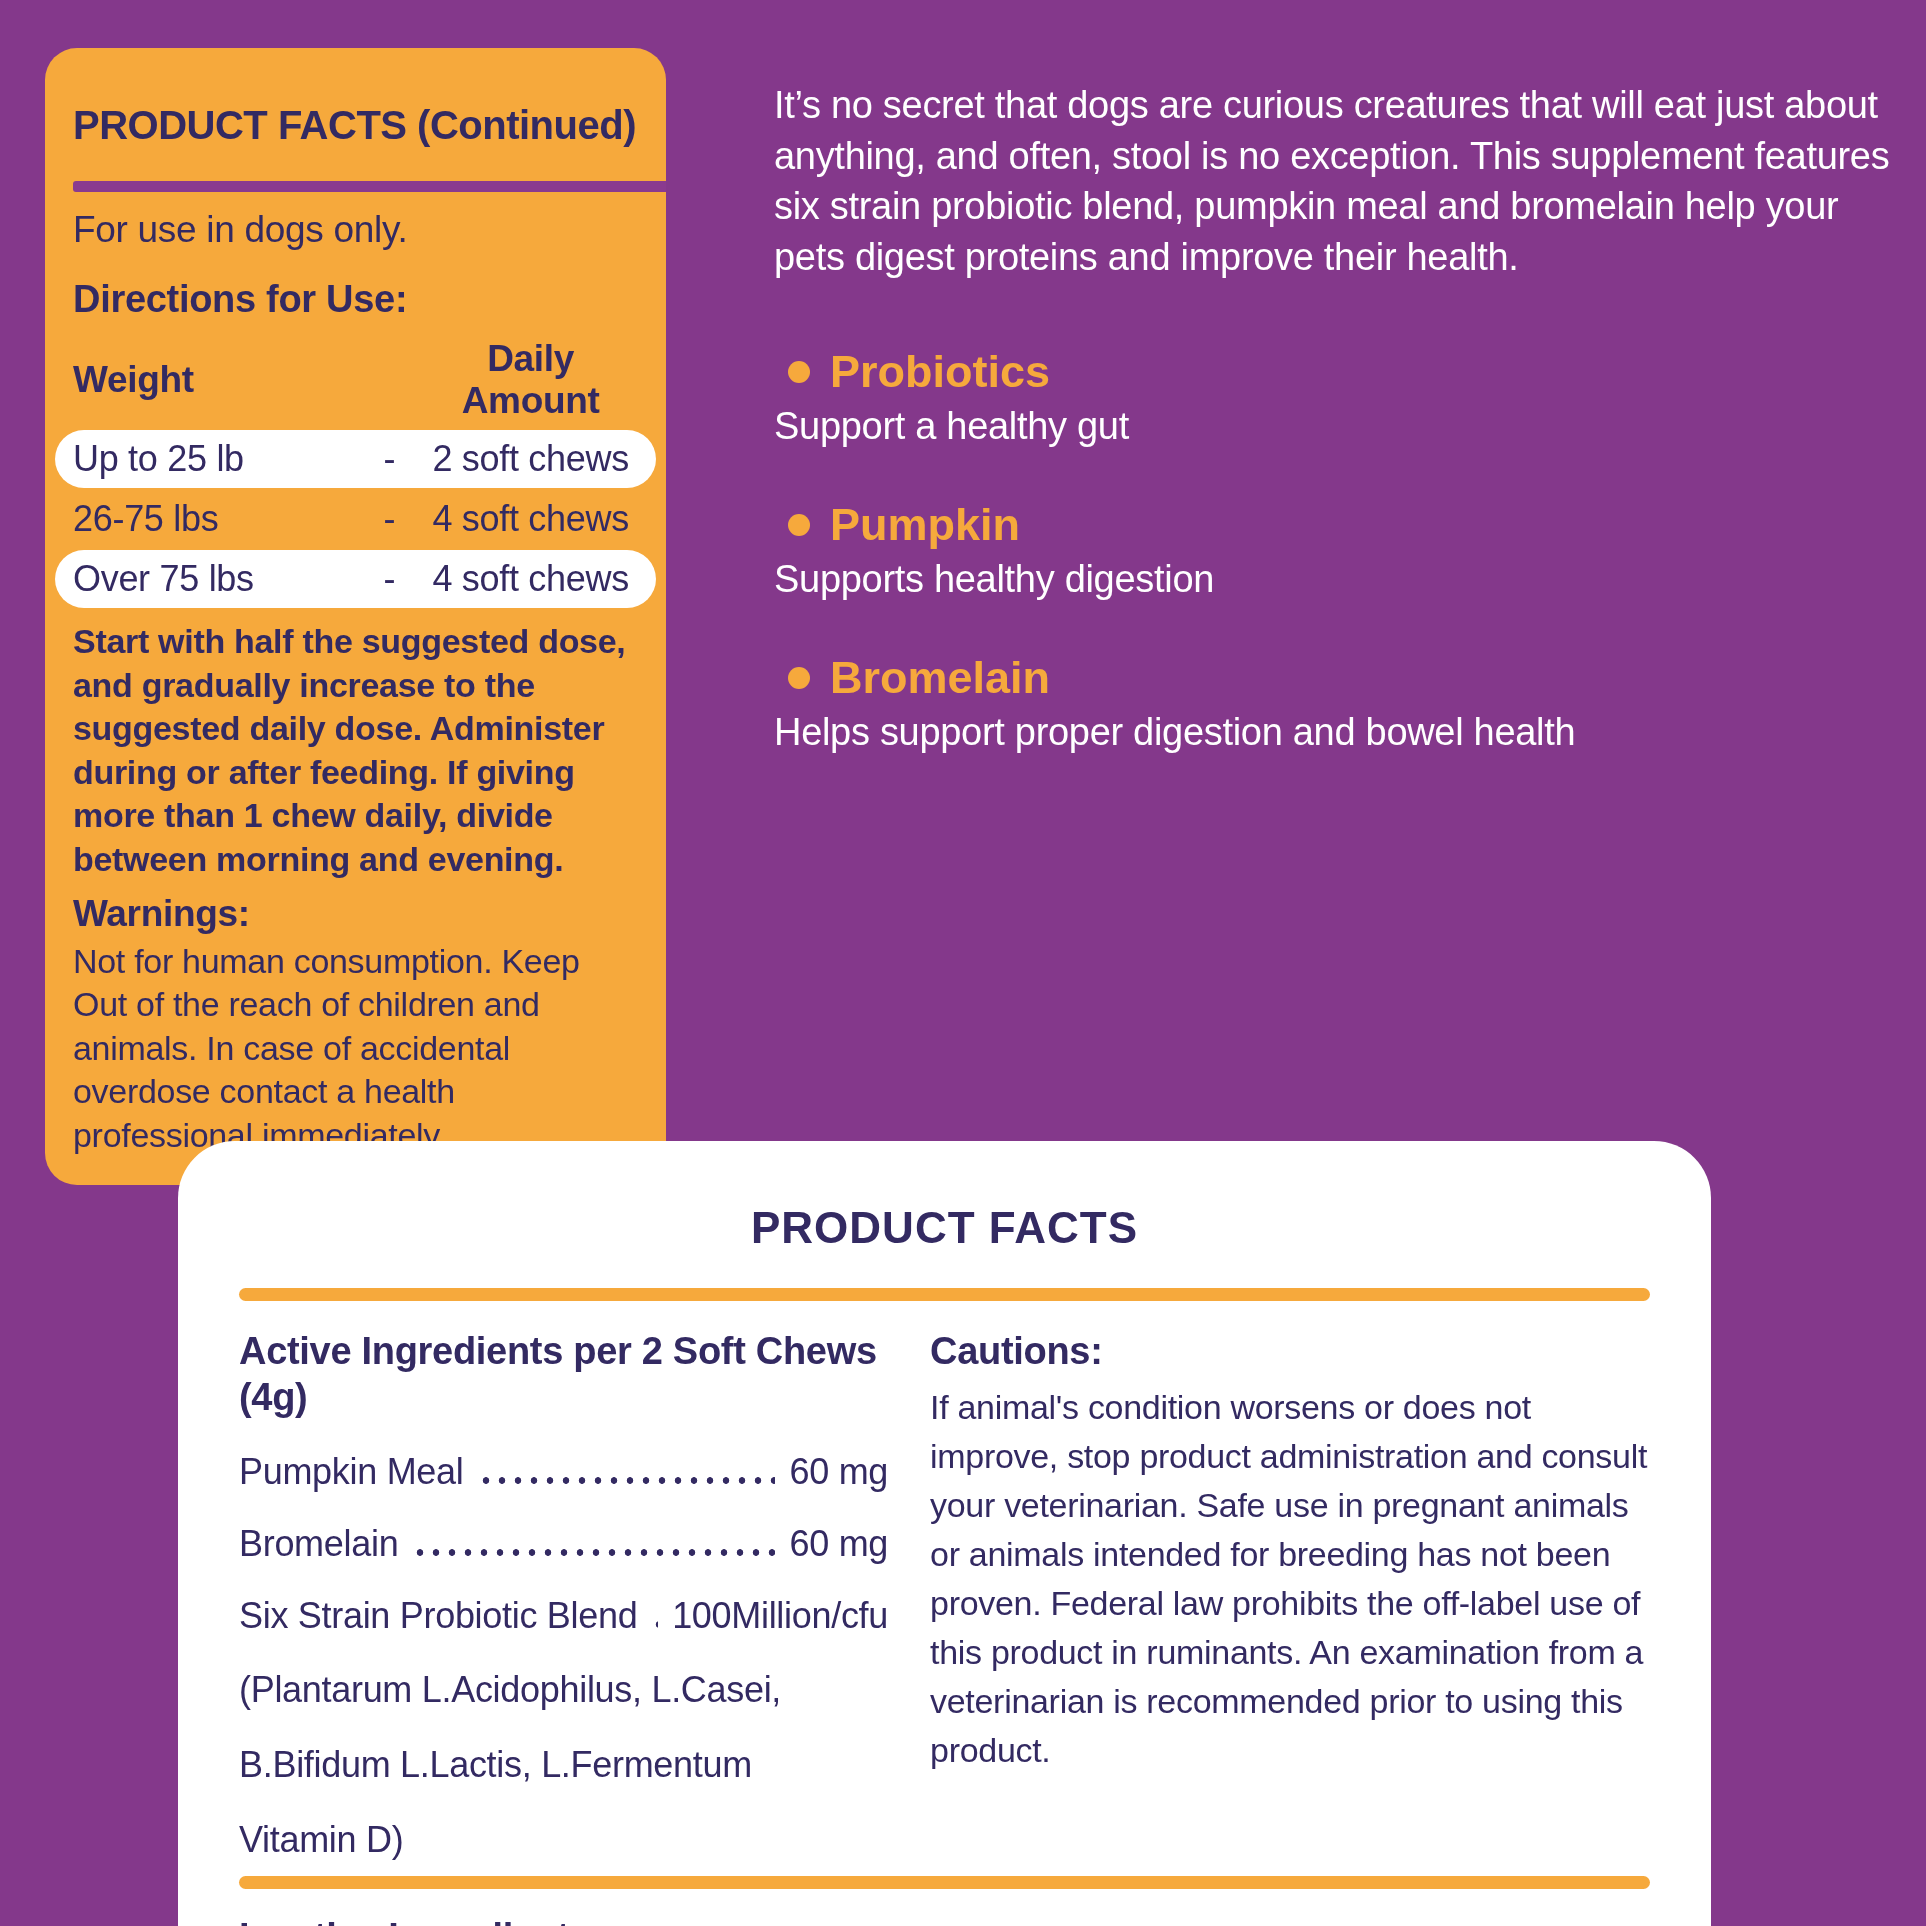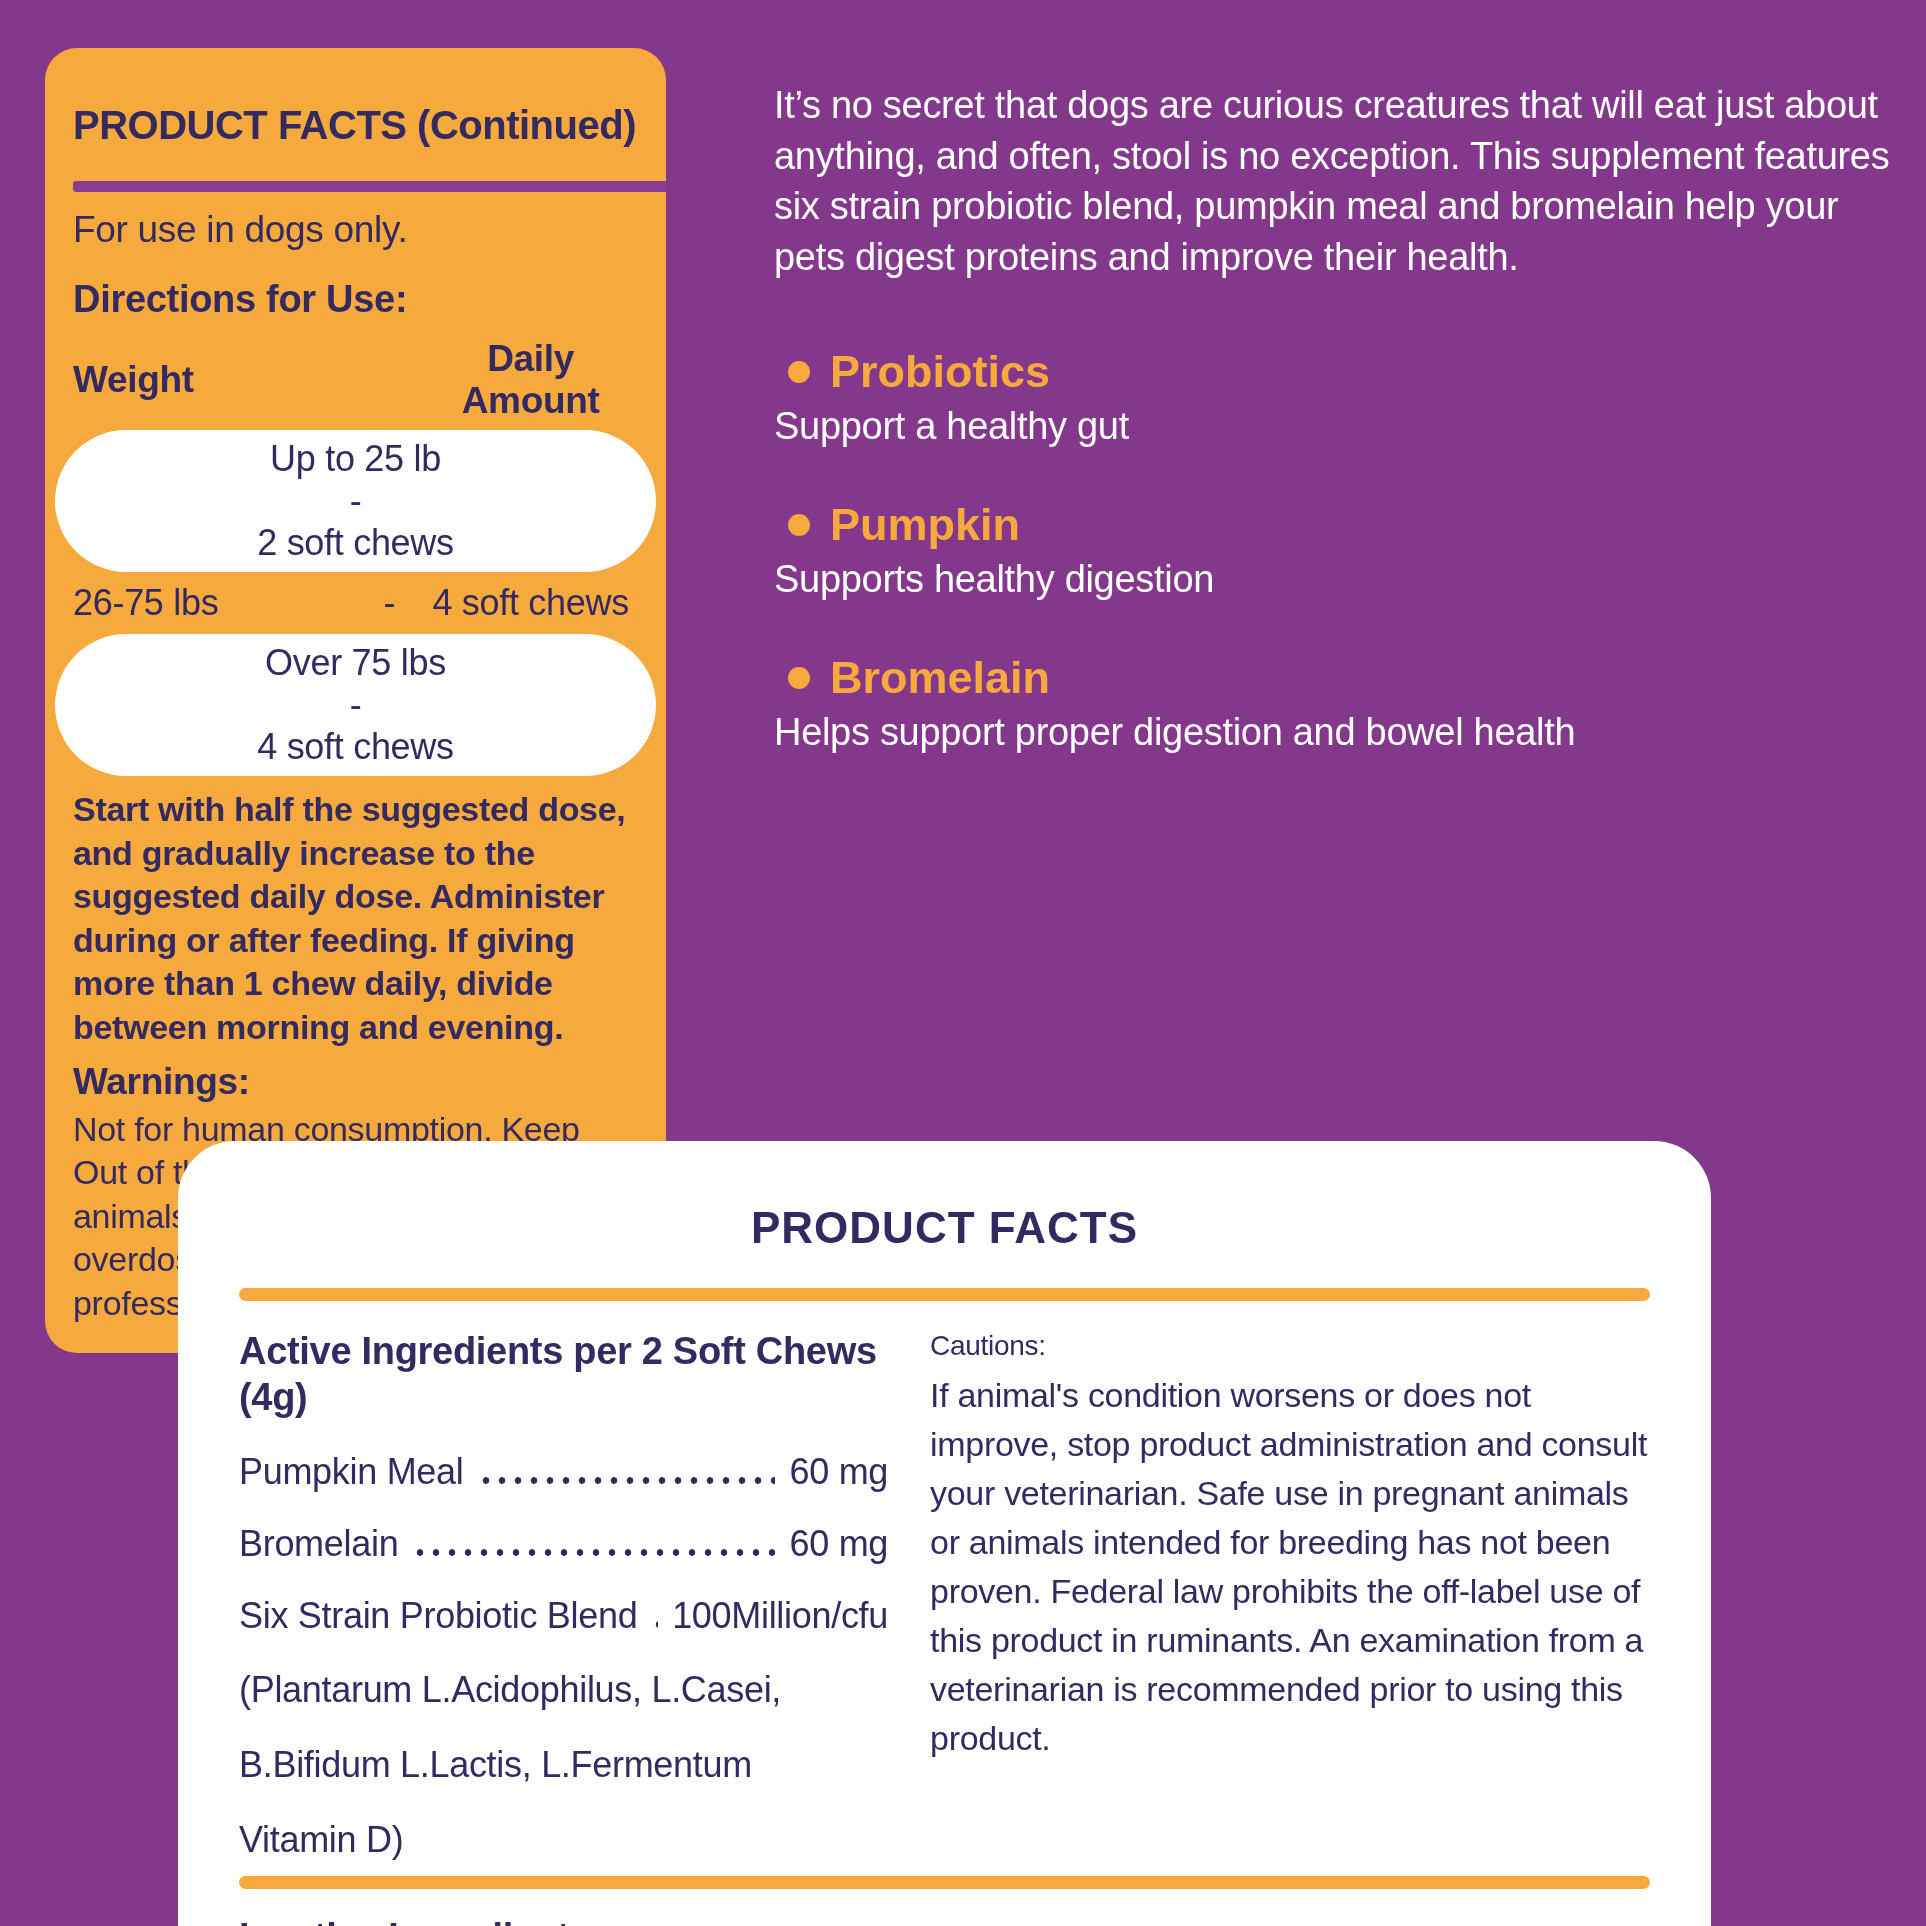--- a/index.html
+++ b/index.html
@@ -25,21 +25,21 @@
   .fc-title{font-size:40px;font-weight:800;line-height:1.12;letter-spacing:-0.5px;}
   .rule-purple{height:11px;background:#8a3a8f;margin:12px -28px 16px 0;border-radius:3px 0 0 3px;}
   .fc-foruse{font-size:37px;font-weight:500;line-height:1.2;}
   .fc-directions{font-size:38px;font-weight:800;margin-top:24px;line-height:1.2;}
   .dose-table{margin-top:10px;}
   .dose-row{display:flex;align-items:center;font-size:36px;font-weight:500;padding:8px 0;}
   .dose-row.header{font-weight:800;font-size:37px;padding:6px 0;}
   .dose-row .c-weight{flex:0 0 50%;}
   .dose-row .c-dash{flex:0 0 12%;text-align:center;}
   .dose-row .c-amount{flex:1;text-align:center;}
-  .dose-row.hl{background:#ffffff;border-radius:989px;margin:2px -18px;padding:8px 18px;flex-direction:column;}
+  .dose-row.hl{background:#ffffff;border-radius:989px;margin:2px -18px;padding:8px 18px;}
   .fc-note{font-size:34px;line-height:1.28;margin-top:12px;font-weight:700;}
   .fc-warnhead{font-size:37px;font-weight:800;margin-top:10px;line-height:1.25;}
   .fc-warntext{font-size:34px;line-height:1.28;margin-top:2px;font-weight:500;}
 
   
   .intro{position:absolute;left:774px;top:42px;width:1124px;color:#ffffff;}
   .intro-p{font-size:38px;line-height:1.33;font-weight:500;}
   .bullets{margin-top:65px;}
   .bullet{margin-bottom:50px;}
   .b-head{display:flex;align-items:center;gap:20px;padding-left:14px;
@@ -59,21 +59,21 @@
   .col-left{flex:0 0 46%;}
   .col-right{flex:1;}
   .active-head{font-size:38px;font-weight:800;line-height:1.2;}
   .ing-row{display:flex;align-items:baseline;font-size:36px;font-weight:500;margin-top:30px;}
   .ing-name{white-space:nowrap;}
   .leader{flex:1;margin:0 14px;height:7px;align-self:flex-end;margin-bottom:9px;
           background-image:radial-gradient(circle,#332a62 3px,transparent 3.6px);
           background-size:16px 7px;background-repeat:repeat-x;background-position:0 0;}
   .ing-val{white-space:nowrap;}
   .cont-line{font-size:36px;font-weight:500;margin-top:30px;line-height:1.25;}
-  .cautions-head{font-size:28px;font-weight:400;line-height:1.2;}
+  .cautions-head{font-size:38px;font-weight:700;line-height:1.2;}
   .cautions-text{font-size:34px;font-weight:500;line-height:1.44;margin-top:8px;}
   .inactive-head{font-size:38px;font-weight:800;margin-top:26px;line-height:1.2;}
 </style>
 </head>
 <body>
 
 <div id="canvas">
 
   <section class="facts-cont">
     <h2 class="fc-title">PRODUCT FACTS (Continued)</h2>

